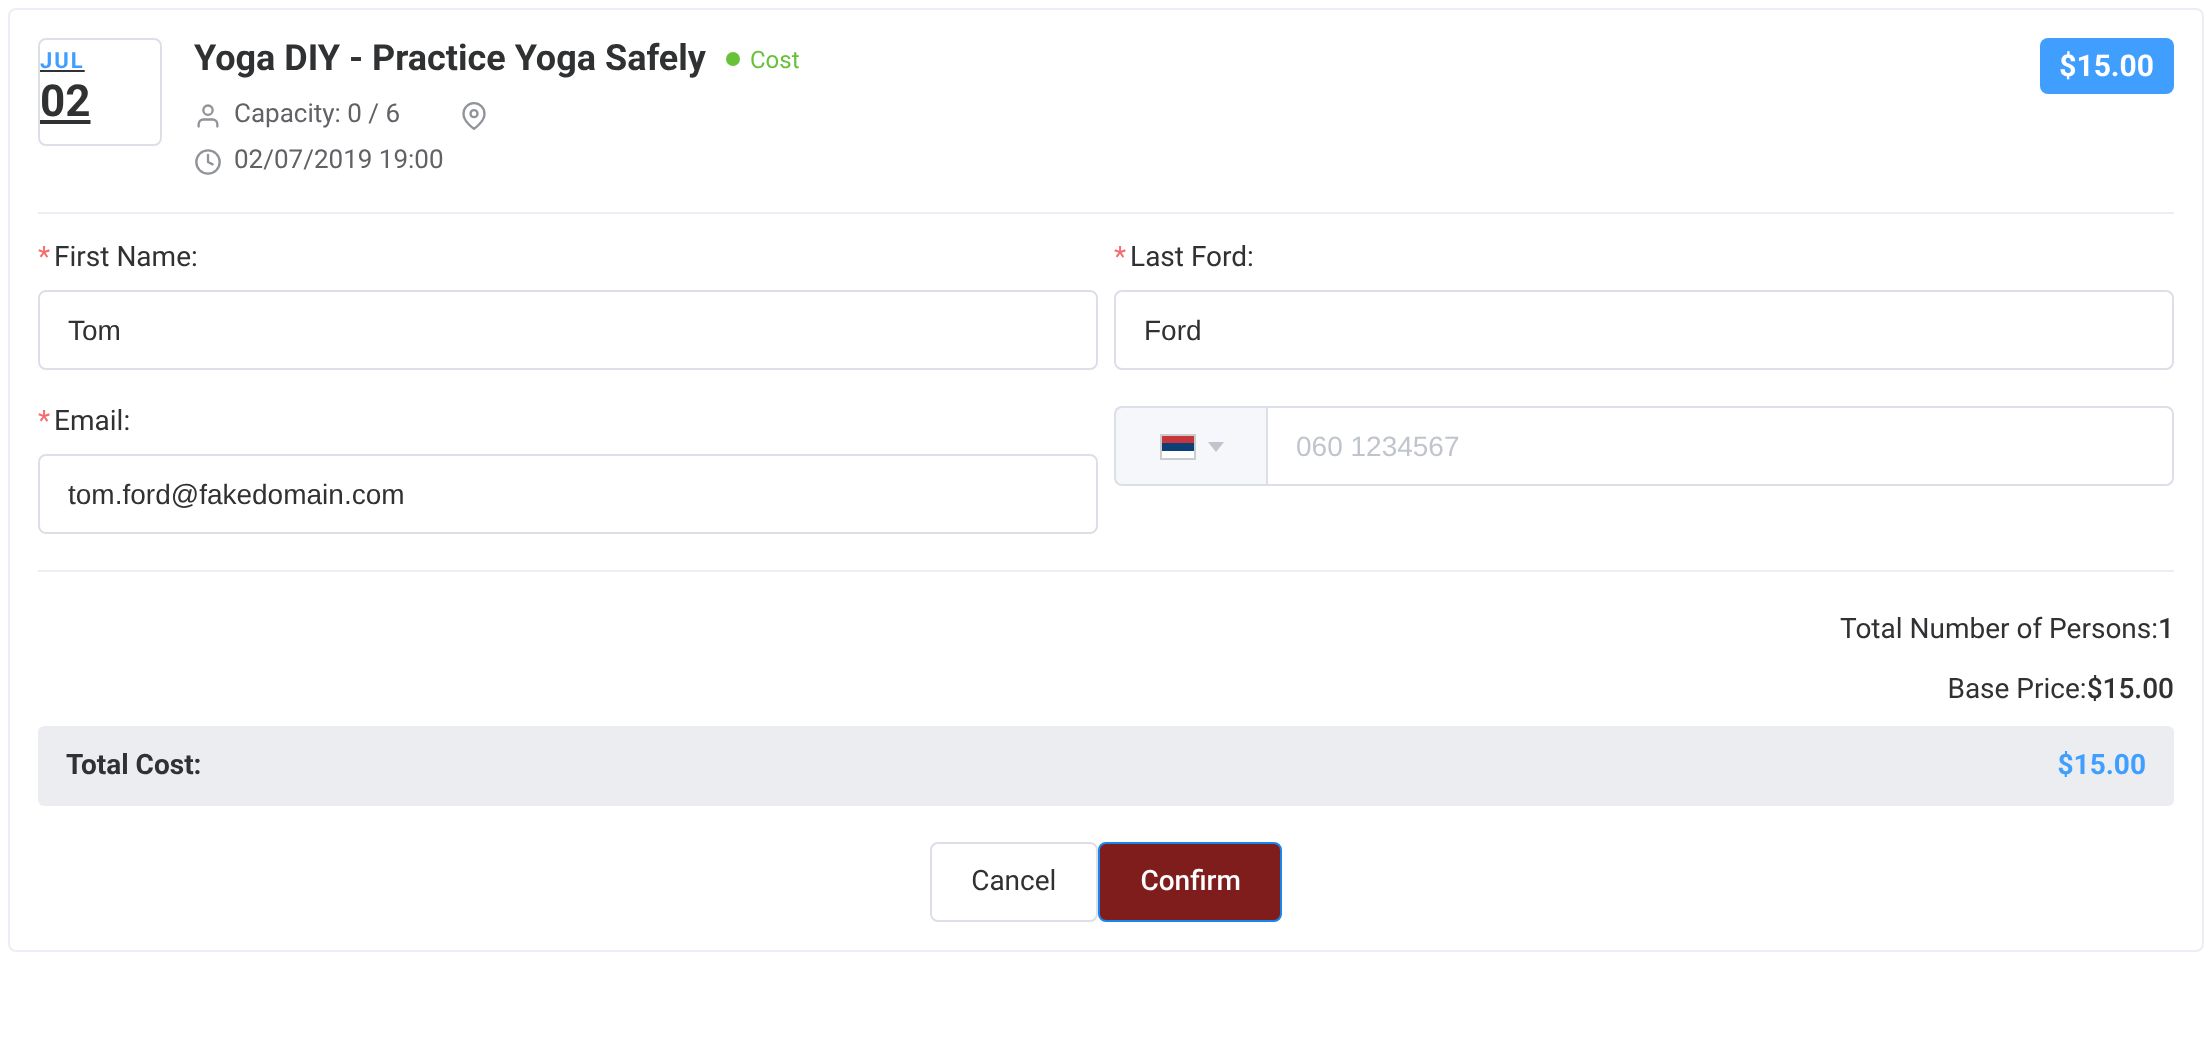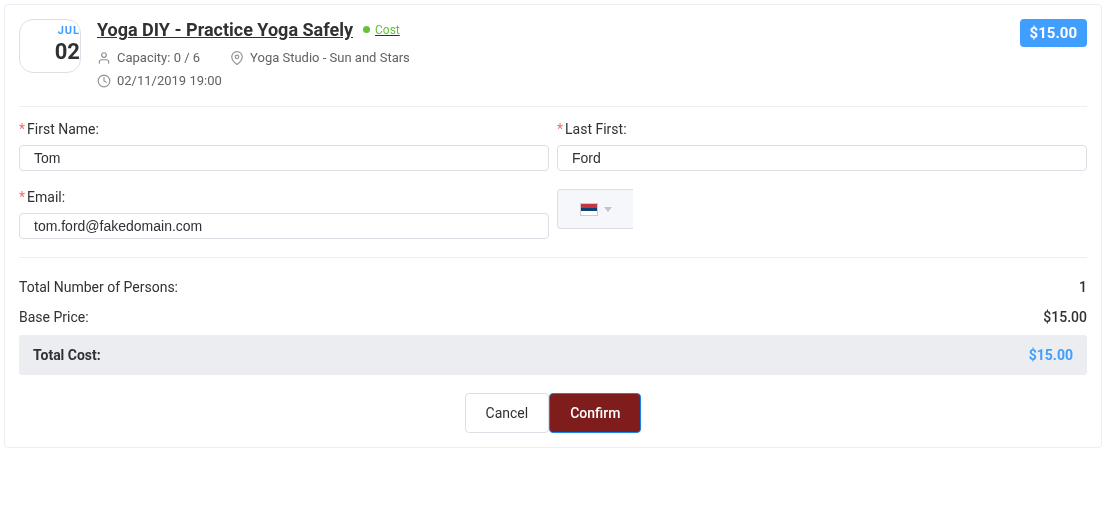--- a/index.html
+++ b/index.html
@@ -20,43 +20,43 @@
   }
   
   .header {
     display: flex;
     align-items: flex-start;
     gap: 16px;
   }
   .date-box {
     width: 62px;
     border: 1px solid #DCDFE6;
-    border-radius: 14px;
-    text-align: right;
+    border-radius: 4px;
+    text-align: left;
     padding: 4px 0 8px 0;
     flex: 0 0 auto;
+    text-decoration: underline;
   }
   .date-box .month {
     font-size: 11px;
     font-weight: 700;
     color: #409EFF;
     letter-spacing: 1px;
   }
   .date-box .day {
     font-size: 22px;
     font-weight: 700;
     color: #303133;
     margin-top: 2px;
   }
   .header-body { flex: 1 1 auto; }
   .title-row {
     display: flex;
     align-items: center;
     gap: 10px;
-    text-decoration: underline;
   }
   .title {
     font-size: 18px;
     font-weight: 700;
     color: #303133;
   }
   .status-pill {
     display: inline-flex;
     align-items: center;
     gap: 5px;
@@ -108,21 +108,21 @@
     font-size: 14px;
     color: #303133;
     margin-bottom: 8px;
   }
   .field-label .req {
     color: #F56C6C;
     margin-right: 2px;
   }
   .text-input {
     width: 100%;
-    height: 26px;
+    height: 40px;
     border: 1px solid #DCDFE6;
     border-radius: 4px;
     padding: 0 14px;
     font-size: 14px;
     color: #303133;
     outline: none;
   }
   .text-input::placeholder { color: #C0C4CC; }
   .phone-wrap {
     display: flex;
@@ -159,25 +159,24 @@
     border-radius: 0 4px 4px 0;
     padding: 0 14px;
     font-size: 14px;
     outline: none;
     color: #303133;
   }
   .phone-input::placeholder { color: #C0C4CC; }
   
   .summary-row {
     display: flex;
-    justify-content: space-between;
+    justify-content: flex-end;
     align-items: center;
     padding: 7px 0;
     font-size: 14px;
-    gap: 10px;
   }
   .summary-label { color: #303133; }
   .summary-value { color: #303133; font-weight: 500; }
   .total-row {
     display: flex;
     justify-content: space-between;
     align-items: center;
     background: #EBEDF0;
     border-radius: 3px;
     padding: 12px 14px;
@@ -237,62 +236,62 @@
               <path d="M20 21v-2a4 4 0 0 0-4-4H8a4 4 0 0 0-4 4v2"></path>
               <circle cx="12" cy="7" r="4"></circle>
             </svg>
           <span>Capacity: 0 / 6</span>
         </span>
         <span class="meta-item">
           <svg viewBox="0 0 24 24" fill="none" stroke="currentColor" stroke-width="2" stroke-linecap="round" stroke-linejoin="round">
               <path d="M21 10c0 7-9 13-9 13s-9-6-9-13a9 9 0 0 1 18 0z"></path>
               <circle cx="12" cy="10" r="3"></circle>
             </svg>
-          <span>Yoga Studio - Sun and Stars</span>
         </span>
       </div>
       <div class="meta-row" style="margin-top:8px;">
         <span class="meta-item">
           <svg viewBox="0 0 24 24" fill="none" stroke="currentColor" stroke-width="2" stroke-linecap="round" stroke-linejoin="round">
               <circle cx="12" cy="12" r="10"></circle>
               <polyline points="12 6 12 12 16 14"></polyline>
             </svg>
-          <span>02/11/2019 19:00</span>
+          <span>02/07/2019 19:00</span>
         </span>
       </div>
     </div>
 
     <div class="price-badge">$15.00</div>
   </div>
 
   <hr class="divider">
 
   <div class="form-grid">
 
     <div class="form-col">
       <div class="field-label"><span class="req">*</span><span>First Name:</span></div>
       <input class="text-input" type="text" value="Tom" style="">
     </div>
 
     <div class="form-col">
-      <div class="field-label"><span class="req">*</span><span>Last First:</span></div>
+      <div class="field-label"><span class="req">*</span><span>Last Ford:</span></div>
       <input class="text-input" type="text" value="Ford" style="">
     </div>
 
     <div class="form-col">
       <div class="field-label"><span class="req">*</span><span>Email:</span></div>
       <input class="text-input" type="text" value="tom.ford@fakedomain.com" style="">
     </div>
 
     <div class="form-col">
       <div class="phone-wrap">
         <div class="phone-flag">
           <span class="flag-rs"></span>
           <span class="chev-down"></span>
         </div>
+        <input class="phone-input" type="text" placeholder="060 1234567" style="">
       </div>
     </div>
 
   </div>
 
   <hr class="divider">
 
   <div>
     <div class="summary-row">
       <span class="summary-label">Total Number of Persons:</span>

